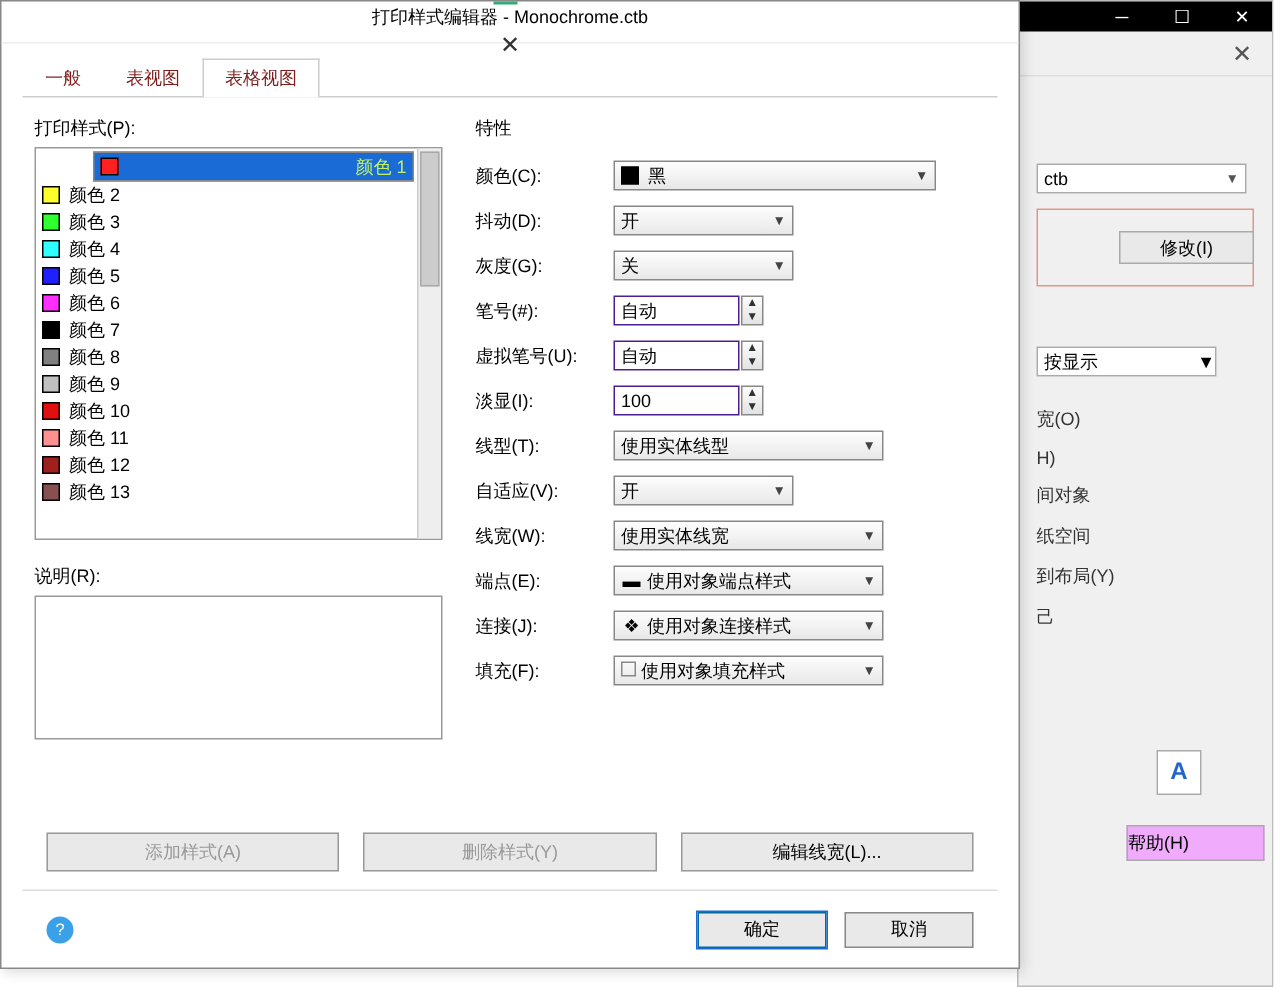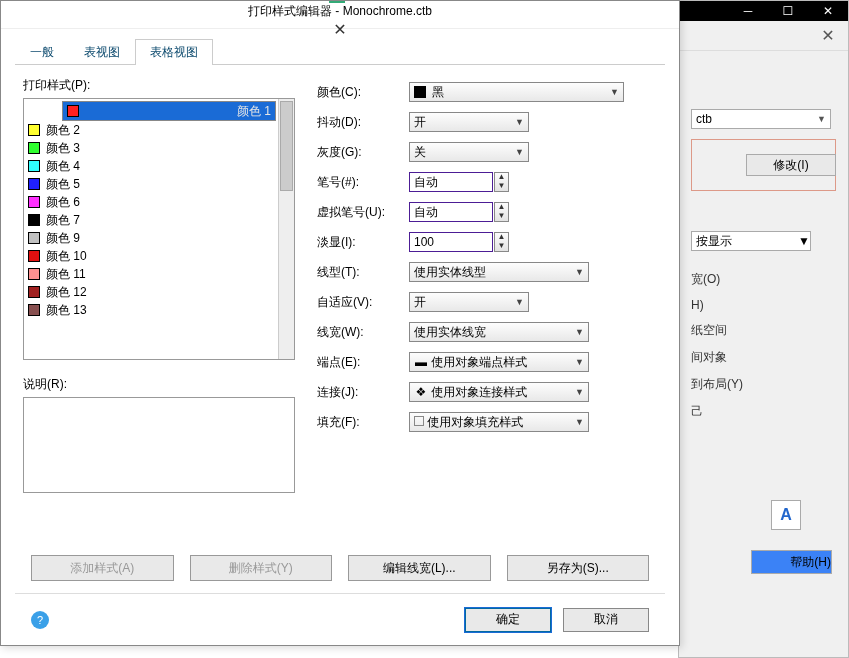--- a/index.html
+++ b/index.html
@@ -12,42 +12,42 @@
 .backsub { height: 30px; display: flex; justify-content: flex-end; align-items: center; border-bottom: 1px solid #ddd; }
 .backsub .x { width: 40px; text-align: center; font-size: 16px; color: #555; }
 .back-body { padding: 8px 12px; }
 .back-sel { width: 140px; height: 20px; border: 1px solid #aaa; background: #fff; padding-left: 4px; display: flex; align-items: center; justify-content: space-between; margin: 50px 0 10px 0; }
 .back-sel .arrow { font-size: 9px; color: #555; margin-right: 4px; }
 .mod-box { border: 1px solid #d98; padding: 14px 0 14px 54px; margin-bottom: 40px; }
 .mod-btn { width: 90px; height: 22px; border: 1px solid #aaa; background: #e9e9e9; text-align: center; line-height: 20px; }
 .back-sel2 { width: 120px; height: 20px; border: 1px solid #aaa; background: #fff; padding-left: 4px; display: flex; align-items: center; justify-content: space-between; margin-bottom: 20px; }
 .backlist div { margin: 10px 0; color: #333; }
 .back-icon { width: 30px; height: 30px; border: 1px solid #aaa; background: #fff; display: flex; align-items: center; justify-content: center; margin: 80px 0 10px 80px; color: #2266cc; font-size: 16px; font-weight: bold; }
-.help-btn { width: 81px; height: 24px; border: 1px solid #aaa; background: #3b82f6; text-align: right; line-height: 22px; margin-left: 60px; margin-top: 20px; }
+.help-btn { width: 92px; height: 24px; border: 1px solid #aaa; background: #f0abfc; text-align: left; line-height: 22px; margin-left: 60px; margin-top: 20px; }
 
 
 .dialog { position: absolute; left: 0; top: 0; width: 680px; height: 646px; border: 1px solid #888; background: #fff; box-shadow: 2px 2px 8px rgba(0,0,0,.15); }
 .titlebar { height: 28px; display: flex; align-items: center; padding: 0 6px; border-bottom: 1px solid #eee; flex-direction: column; }
 .titlebar .ico { width: 16px; height: 16px; border: 1px solid #3a7; background: linear-gradient(#f33,#3cf); margin-right: 6px; }
 .titlebar .t { flex: 1; }
 .titlebar .close { width: 40px; text-align: center; font-size: 16px; color: #333; }
 .dlg-body { padding: 10px 14px 0 14px; height: calc(100% - 28px); display: flex; flex-direction: column; }
 
 .tabs { display: flex; border-bottom: 1px solid #ccc; }
-.tab { padding: 4px 14px; border: 1px solid transparent; border-bottom: none; margin-bottom: -1px; color: #0c4a6e; font-family: Liberation Mono, monospace; }
+.tab { padding: 4px 14px; border: 1px solid transparent; border-bottom: none; margin-bottom: -1px; color: #7f1d1d; font-family: Liberation Mono, monospace; }
 .tab.active { border-color: #ccc; background: #fff; }
 .tabcontent { flex: 1; display: flex; padding: 12px 8px 0 8px; }
 
 .left { width: 272px; }
 .label { margin-bottom: 4px; }
 .listwrap { height: 262px; border: 1px solid #999; display: flex; }
 .list { flex: 1; overflow: hidden; padding: 2px; }
 .item { display: flex; align-items: center; height: 18px; padding-left: 2px; }
 .sw { width: 12px; height: 12px; border: 1px solid #000; margin-right: 6px; }
-.item.sel { background: #1a6bd6; color: #e5e5e5; margin-left: 36px; }
+.item.sel { background: #1a6bd6; color: #bef264; margin-left: 36px; }
 .sb { width: 16px; background: #eee; border-left: 1px solid #ccc; position: relative; }
 .thumb { position: absolute; left: 1px; right: 1px; top: 2px; height: 90px; background: #ccc; border: 1px solid #aaa; }
 .desc { margin-top: 16px; }
 .descbox { height: 96px; border: 1px solid #999; margin-top: 4px; }
 
 .right { flex: 1; padding-left: 22px; }
 .group-t { margin-bottom: 8px; }
 .row { display: flex; align-items: center; height: 30px; }
 .rl { width: 92px; padding-right: 8px; }
 .sel { height: 20px; border: 1px solid #888; background: linear-gradient(#fdfdfd,#e8e8e8); display: flex; align-items: center; padding: 0 4px; justify-content: space-between; }
@@ -92,22 +92,22 @@
     <div class="mod-box">
       <div class="mod-btn">修改(I)</div>
     </div>
     <div class="back-sel2">
       <span>按显示</span>
       <span class="arrow">▼</span>
     </div>
     <div class="backlist">
       <div>宽(O)</div>
       <div>H)</div>
+      <div>间对象</div>
       <div>纸空间</div>
-      <div>间对象</div>
       <div>到布局(Y)</div>
       <div>己</div>
     </div>
     <div class="back-icon">A</div>
     <div class="help-btn">帮助(H)</div>
   </div>
 </div>
 
 <div class="dialog">
   <div class="titlebar">
@@ -149,20 +149,24 @@
               </div>
               <div class="item">
                 <span class="sw" style="background: rgb(255, 48, 255);"></span>
                 <span>颜色 6</span>
               </div>
               <div class="item">
                 <span class="sw" style="background: rgb(0, 0, 0);"></span>
                 <span>颜色 7</span>
               </div>
               <div class="item">
+                <span class="sw" style="background: rgb(128, 128, 128);"></span>
+                <span>颜色 8</span>
+              </div>
+              <div class="item">
                 <span class="sw" style="background: rgb(192, 192, 192);"></span>
                 <span>颜色 9</span>
               </div>
               <div class="item">
                 <span class="sw" style="background: rgb(224, 16, 16);"></span>
                 <span>颜色 10</span>
               </div>
               <div class="item">
                 <span class="sw" style="background: rgb(255, 144, 144);"></span>
                 <span>颜色 11</span>
@@ -180,20 +184,21 @@
               <div class="thumb"></div>
             </div>
         </div>
         <div class="desc">
           <div>说明(R):</div>
           <div class="descbox"></div>
         </div>
       </div>
 
       <div class="right">
+        <div class="group-t">特性</div>
 
         <div class="row">
             <div class="rl">颜色(C):</div>
           <div class="sel w1">
               <span style="display:flex;align-items:center">
                 <span class="sw2"></span>
                 <span>黑</span>
               </span>
               <span class="arrow">▼</span>
             </div>
@@ -286,21 +291,20 @@
               <span class="arrow">▼</span>
             </div>
           </div>
       </div>
     </div>
 
     <div class="btnrow">
       <div class="btn dis">添加样式(A)</div>
       <div class="btn dis">删除样式(Y)</div>
       <div class="btn">编辑线宽(L)...</div>
-      <div class="btn">另存为(S)...</div>
     </div>
 
     <div class="footer">
       <div class="helpico">?</div>
       <div class="fspace"></div>
       <div class="fbtn primary">确定</div>
       <div class="fbtn">取消</div>
     </div>
   </div>
 </div>

